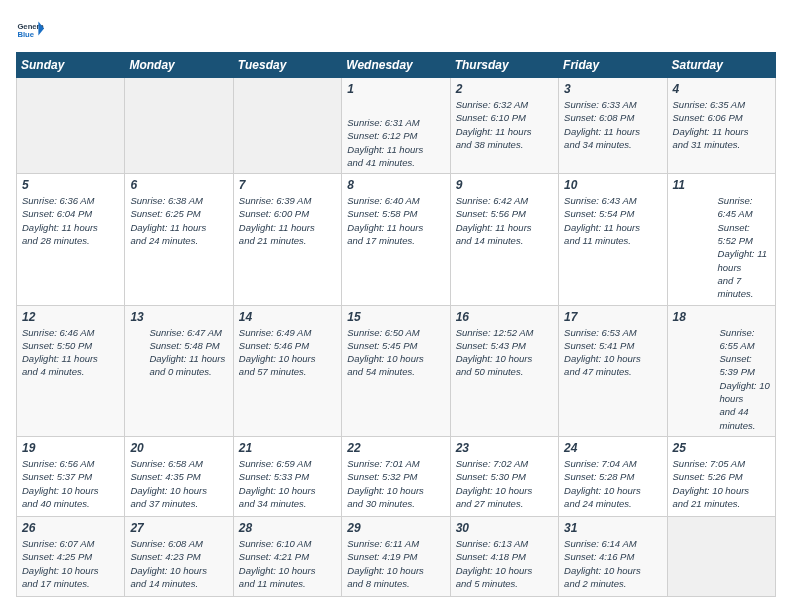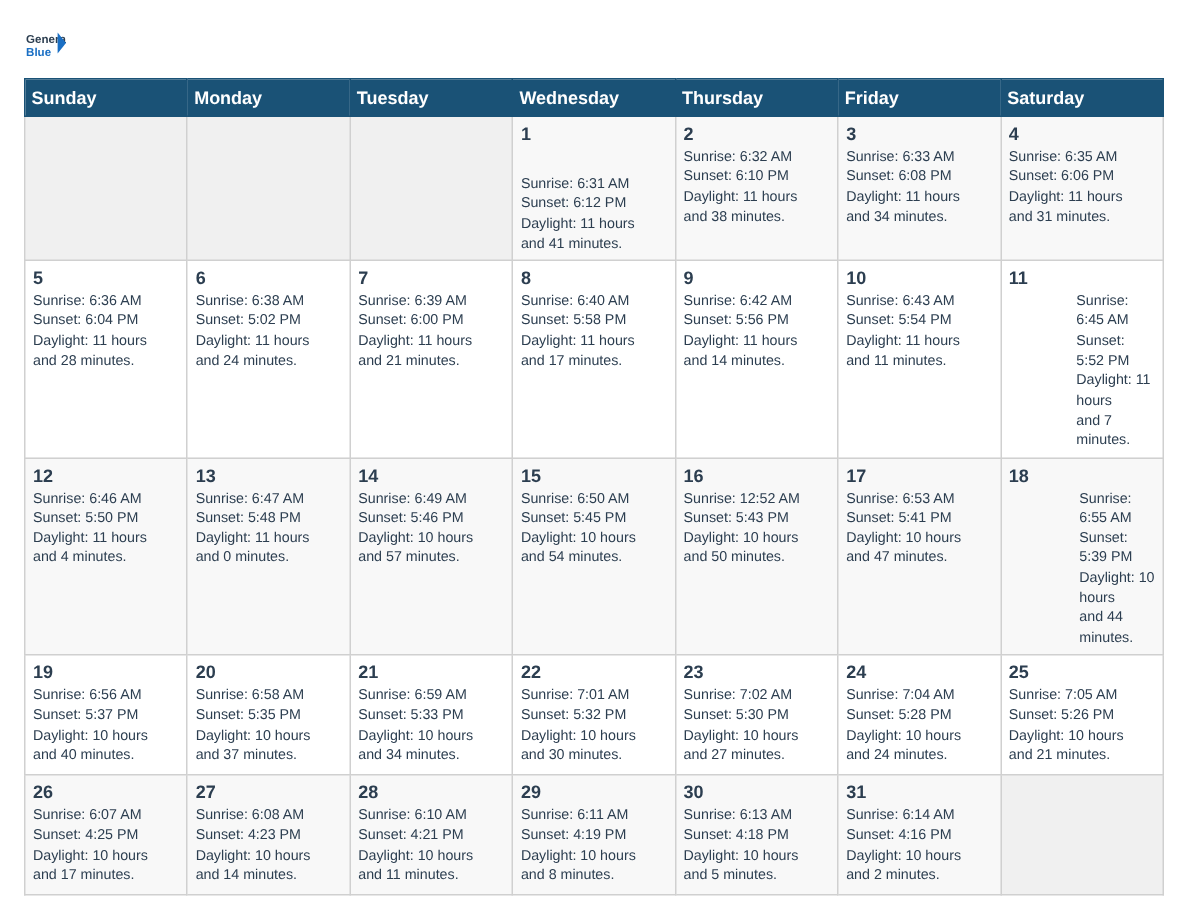--- a/index.html
+++ b/index.html
@@ -37,20 +37,21 @@
     .subtitle {
       font-size: 15px;
       color: #2c3e50;
       text-align: center;
       margin-bottom: 8px;
     }
     .calendar {
       width: 100%;
       border-collapse: collapse;
       font-size: 10px;
+      font-style: italic;
     }
     .calendar thead th {
       background: #1a5276;
       color: #fff;
       padding: 5px 4px;
       text-align: left;
       font-size: 12px;
       font-weight: bold;
       border: 1px solid #1a5276;
     }
@@ -155,21 +156,21 @@
         <td>
           <span class="day-number">5</span>
           <div class="day-info" style="white-space: pre-line;">Sunrise: 6:36 AM
 Sunset: 6:04 PM
 Daylight: 11 hours
 and 28 minutes.</div>
         </td>
         <td>
           <span class="day-number">6</span>
           <div class="day-info" style="white-space: pre-line;">Sunrise: 6:38 AM
-Sunset: 5:02 PM
+Sunset: 6:25 PM
 Daylight: 11 hours
 and 24 minutes.</div>
         </td>
         <td>
           <span class="day-number">7</span>
           <div class="day-info" style="white-space: pre-line;">Sunrise: 6:39 AM
 Sunset: 6:00 PM
 Daylight: 11 hours
 and 21 minutes.</div>
         </td>
@@ -205,21 +206,21 @@
       <tr class="row3">
         <td>
           <span class="day-number">12</span>
           <div class="day-info" style="white-space: pre-line;">Sunrise: 6:46 AM
 Sunset: 5:50 PM
 Daylight: 11 hours
 and 4 minutes.</div>
         </td>
         <td>
           <span class="day-number">13</span>
-          <div class="day-info" style="white-space: pre-line;">Sunrise: 6:47 AM
+          <div class="day-info" style="white-space: pre-line; margin-left: 19px;">Sunrise: 6:47 AM
 Sunset: 5:48 PM
 Daylight: 11 hours
 and 0 minutes.</div>
         </td>
         <td>
           <span class="day-number">14</span>
           <div class="day-info" style="white-space: pre-line;">Sunrise: 6:49 AM
 Sunset: 5:46 PM
 Daylight: 10 hours
 and 57 minutes.</div>
@@ -257,21 +258,21 @@
         <td>
           <span class="day-number">19</span>
           <div class="day-info" style="white-space: pre-line;">Sunrise: 6:56 AM
 Sunset: 5:37 PM
 Daylight: 10 hours
 and 40 minutes.</div>
         </td>
         <td>
           <span class="day-number">20</span>
           <div class="day-info" style="white-space: pre-line;">Sunrise: 6:58 AM
-Sunset: 5:35 PM
+Sunset: 4:35 PM
 Daylight: 10 hours
 and 37 minutes.</div>
         </td>
         <td>
           <span class="day-number">21</span>
           <div class="day-info" style="white-space: pre-line;">Sunrise: 6:59 AM
 Sunset: 5:33 PM
 Daylight: 10 hours
 and 34 minutes.</div>
         </td>

